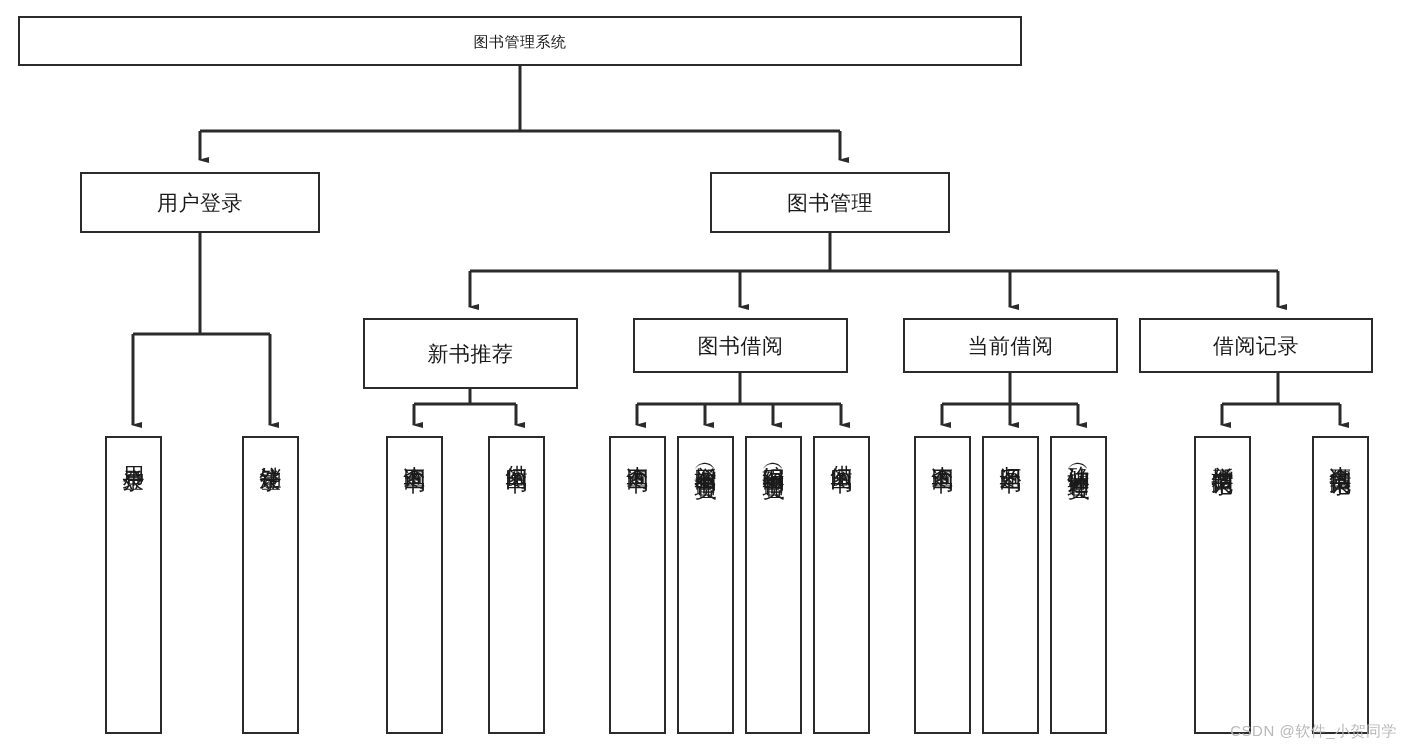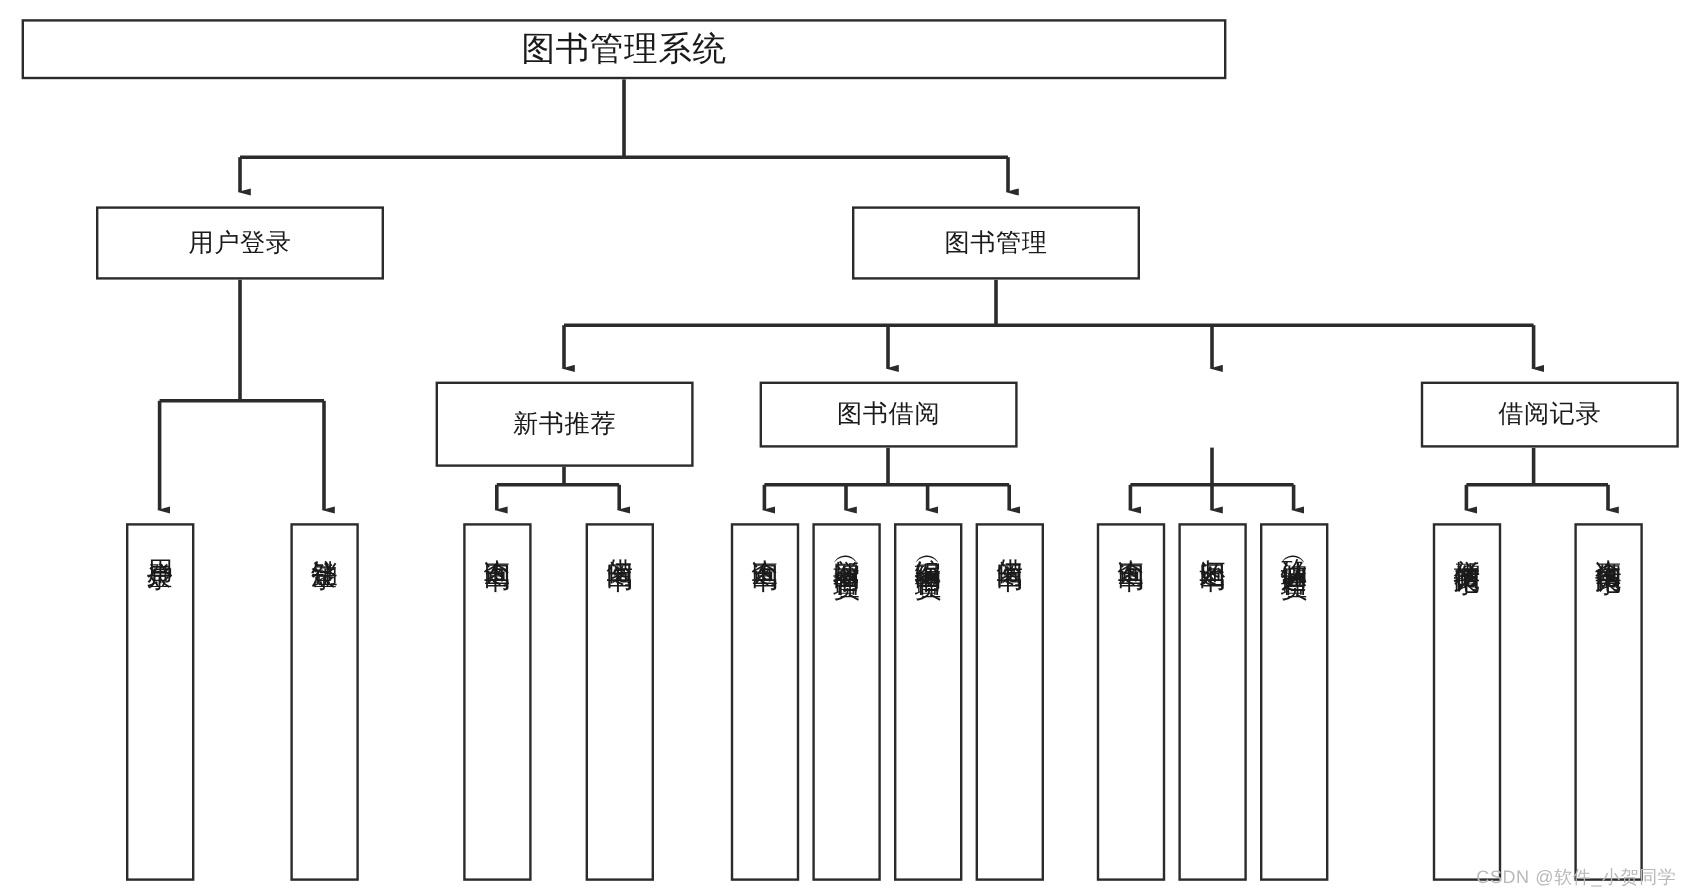--- a/index.html
+++ b/index.html
@@ -39,21 +39,21 @@
     display: block;
     text-align: center;
     line-height: 1.0;
   }
   
   .h-node .lbl {
     font-size: 21px;
     letter-spacing: 0.5px;
     white-space: nowrap;
   }
-  .root .lbl { font-size: 28px; }
+  .root .lbl { font-size: 15px; }
   
   .v-node {
     align-items: flex-start;
     padding-top: 10px;
   }
   .v-node .lbl {
     writing-mode: vertical-rl;
     text-orientation: upright;
     font-size: 22px;
     line-height: 1.08;
@@ -135,21 +135,24 @@
   <div class="node h-node" style="left:710px; top:172px; width:240px; height:61px;">
     <span class="lbl">图书管理</span>
   </div>
 
   <div class="node h-node" style="left:363px; top:318px; width:215px; height:71px;">
     <span class="lbl">新书推荐</span>
   </div>
   <div class="node h-node" style="left:633px; top:318px; width:215px; height:55px;justify-content:center;">
     <span class="lbl">图书借阅</span>
   </div>
-  <div class="node h-node" style="left:1184px; top:318px; width:215px; height:55px;justify-content:center;">
+  <div class="node h-node" style="left:903px; top:318px; width:215px; height:55px;">
+    <span class="lbl">当前借阅</span>
+  </div>
+  <div class="node h-node" style="left:1139px; top:318px; width:234px; height:55px;justify-content:center;">
     <span class="lbl">借阅记录</span>
   </div>
 
   <div class="node v-node" style="left:105px; top:436px; width:57px; height:298px;">
     <span class="lbl">用户登录</span>
   </div>
   <div class="node v-node" style="left:242px; top:436px; width:57px; height:298px;">
     <span class="lbl">注销登录</span>
   </div>
 

